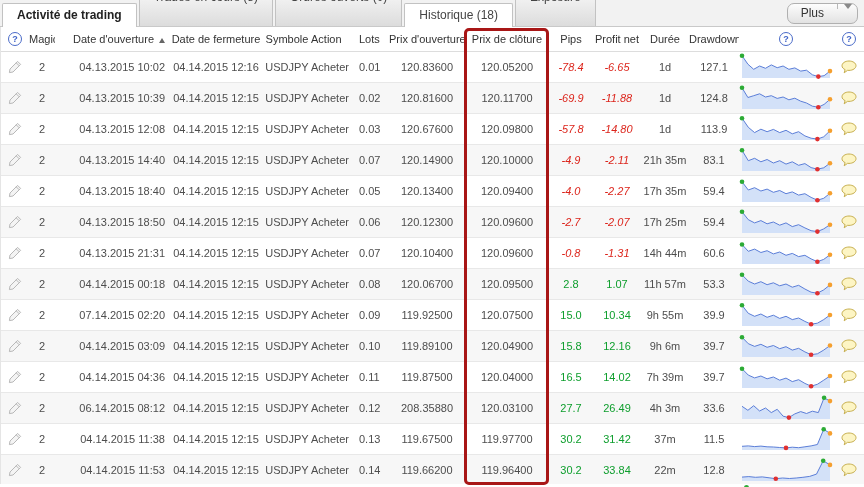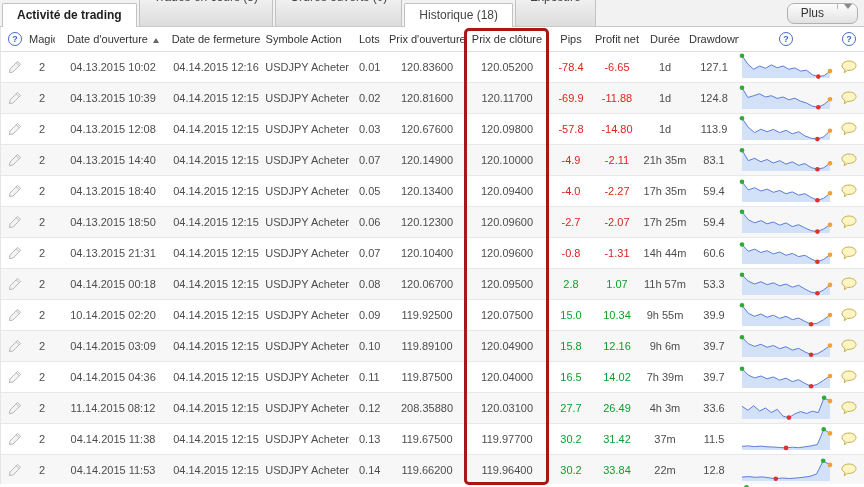--- a/index.html
+++ b/index.html
@@ -22,34 +22,34 @@
               border-top:5px solid #8a8a8a;}
   
   .table{border-left:1px solid #e5e5e5;}
   .hrow{display:flex;height:25px;align-items:center;border-bottom:1px solid #ddd;
         font-size:11px;color:#333;background:#fff;box-sizing:border-box;}
   .row{display:flex;height:31px;align-items:center;font-size:11px;color:#4d4d4d;
        border-bottom:1px solid #e8e8e8;box-sizing:border-box;background:#fff;}
   .row.alt{background:#f7f7f7;}
   .cell{box-sizing:border-box;text-align:center;white-space:nowrap;overflow:hidden;flex:none;}
   .c-edit{width:28px}.c-magic{width:26px}
-  .c-odate{width:110px;text-align:center;padding-left:6px}
+  .c-odate{width:110px;text-align:right;padding-left:6px}
   .c-cdate{width:96px;text-align:center;padding-left:6px}
   .c-sym{width:50px;text-align:center;padding-left:2px}
   .c-act{width:44px;text-align:left}
   .c-lots{width:34px;text-align:left;padding-left:4px}
   .c-oprice{width:76px}.c-cprice{width:84px}.c-pips{width:44px}.c-profit{width:48px}
   .c-dur{width:48px}.c-dd{width:50px}.c-spark{width:94px;overflow:visible}.c-comment{width:32px}
   .sortarrow{display:inline-block;width:0;height:0;border-left:3.5px solid transparent;
              border-right:3.5px solid transparent;border-bottom:5px solid #666;margin-left:5px;}
   .help{display:inline-block;width:12px;height:12px;border:1px solid #4a6bc8;border-radius:50%;
         color:#3f63c8;font-size:9px;font-weight:bold;line-height:12px;text-align:center;
         vertical-align:middle;background:#fff;cursor:pointer;}
   .sym{border-bottom:1px dotted #999;cursor:pointer;}
-  .neg{color:#dc241b;}
+  .neg{color:#dc241b;font-style:italic;}
   .pos{color:#0e9e2d;}
   .pencil,.bubble{display:inline-block;vertical-align:middle;cursor:pointer;line-height:0;}
   .highlight-box{position:absolute;left:464px;top:28px;width:85px;height:457px;
                  border:3px solid #a81616;border-radius:5px;pointer-events:none;
                  box-sizing:border-box;z-index:5;}
   .next-sliver{position:absolute;left:0;bottom:0;width:864px;height:3px;overflow:hidden;background:#fff;}
   .next-sliver .dot{position:absolute;left:744px;top:1px;width:5px;height:5px;border-radius:50%;background:#2cab35;}
 </style>
 </head>
 <body>
@@ -312,21 +312,21 @@
     <div class="cell c-comment"><span class="bubble"><svg width="16" height="14" viewBox="0 0 16 14">
                 <path d="M8 1 C4.1 1 1 3.1 1 5.7 C1 7.4 2.2 8.8 4.1 9.6 L3.2 12.8 L6.6 10.3 C7.1 10.4 7.5 10.4 8 10.4 C11.9 10.4 15 8.3 15 5.7 C15 3.1 11.9 1 8 1 Z" fill="#fdf5c4" stroke="#c6ae4e" stroke-width="1"></path>
               </svg></span></div>
   </div>
         <div class="row">
     <div class="cell c-edit"><span class="pencil"><svg width="14" height="14" viewBox="0 0 14 14">
                 <path d="M9.6 1.4 L12.6 4.4 L5 12 L1.4 12.6 L2 9 Z" fill="#f4f4f4" stroke="#b8b8b8" stroke-width="1"></path>
                 <line x1="8.2" y1="2.8" x2="11.2" y2="5.8" stroke="#b8b8b8" stroke-width="1"></line>
               </svg></span></div>
     <div class="cell c-magic">2</div>
-    <div class="cell c-odate">10.14.2015 02:20</div>
+    <div class="cell c-odate">07.14.2015 02:20</div>
     <div class="cell c-cdate">04.14.2015 12:15</div>
     <div class="cell c-sym"><span class="sym">USDJPY</span></div>
     <div class="cell c-act">Acheter</div>
     <div class="cell c-lots">0.09</div>
     <div class="cell c-oprice">119.92500</div>
     <div class="cell c-cprice">120.07500</div>
     <div class="cell c-pips pos">15.0</div>
     <div class="cell c-profit pos">10.34</div>
     <div class="cell c-dur">9h 55m</div>
     <div class="cell c-dd">39.9</div>
@@ -396,21 +396,21 @@
     <div class="cell c-comment"><span class="bubble"><svg width="16" height="14" viewBox="0 0 16 14">
                 <path d="M8 1 C4.1 1 1 3.1 1 5.7 C1 7.4 2.2 8.8 4.1 9.6 L3.2 12.8 L6.6 10.3 C7.1 10.4 7.5 10.4 8 10.4 C11.9 10.4 15 8.3 15 5.7 C15 3.1 11.9 1 8 1 Z" fill="#fdf5c4" stroke="#c6ae4e" stroke-width="1"></path>
               </svg></span></div>
   </div>
         <div class="row alt">
     <div class="cell c-edit"><span class="pencil"><svg width="14" height="14" viewBox="0 0 14 14">
                 <path d="M9.6 1.4 L12.6 4.4 L5 12 L1.4 12.6 L2 9 Z" fill="#f4f4f4" stroke="#b8b8b8" stroke-width="1"></path>
                 <line x1="8.2" y1="2.8" x2="11.2" y2="5.8" stroke="#b8b8b8" stroke-width="1"></line>
               </svg></span></div>
     <div class="cell c-magic">2</div>
-    <div class="cell c-odate">11.14.2015 08:12</div>
+    <div class="cell c-odate">06.14.2015 08:12</div>
     <div class="cell c-cdate">04.14.2015 12:15</div>
     <div class="cell c-sym"><span class="sym">USDJPY</span></div>
     <div class="cell c-act">Acheter</div>
     <div class="cell c-lots">0.12</div>
     <div class="cell c-oprice">208.35880</div>
     <div class="cell c-cprice">120.03100</div>
     <div class="cell c-pips pos">27.7</div>
     <div class="cell c-profit pos">26.49</div>
     <div class="cell c-dur">4h 3m</div>
     <div class="cell c-dd">33.6</div>

